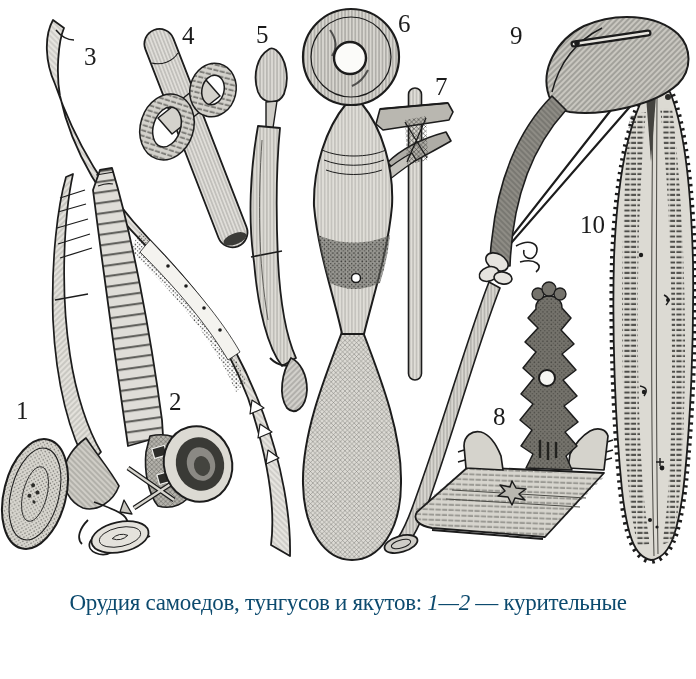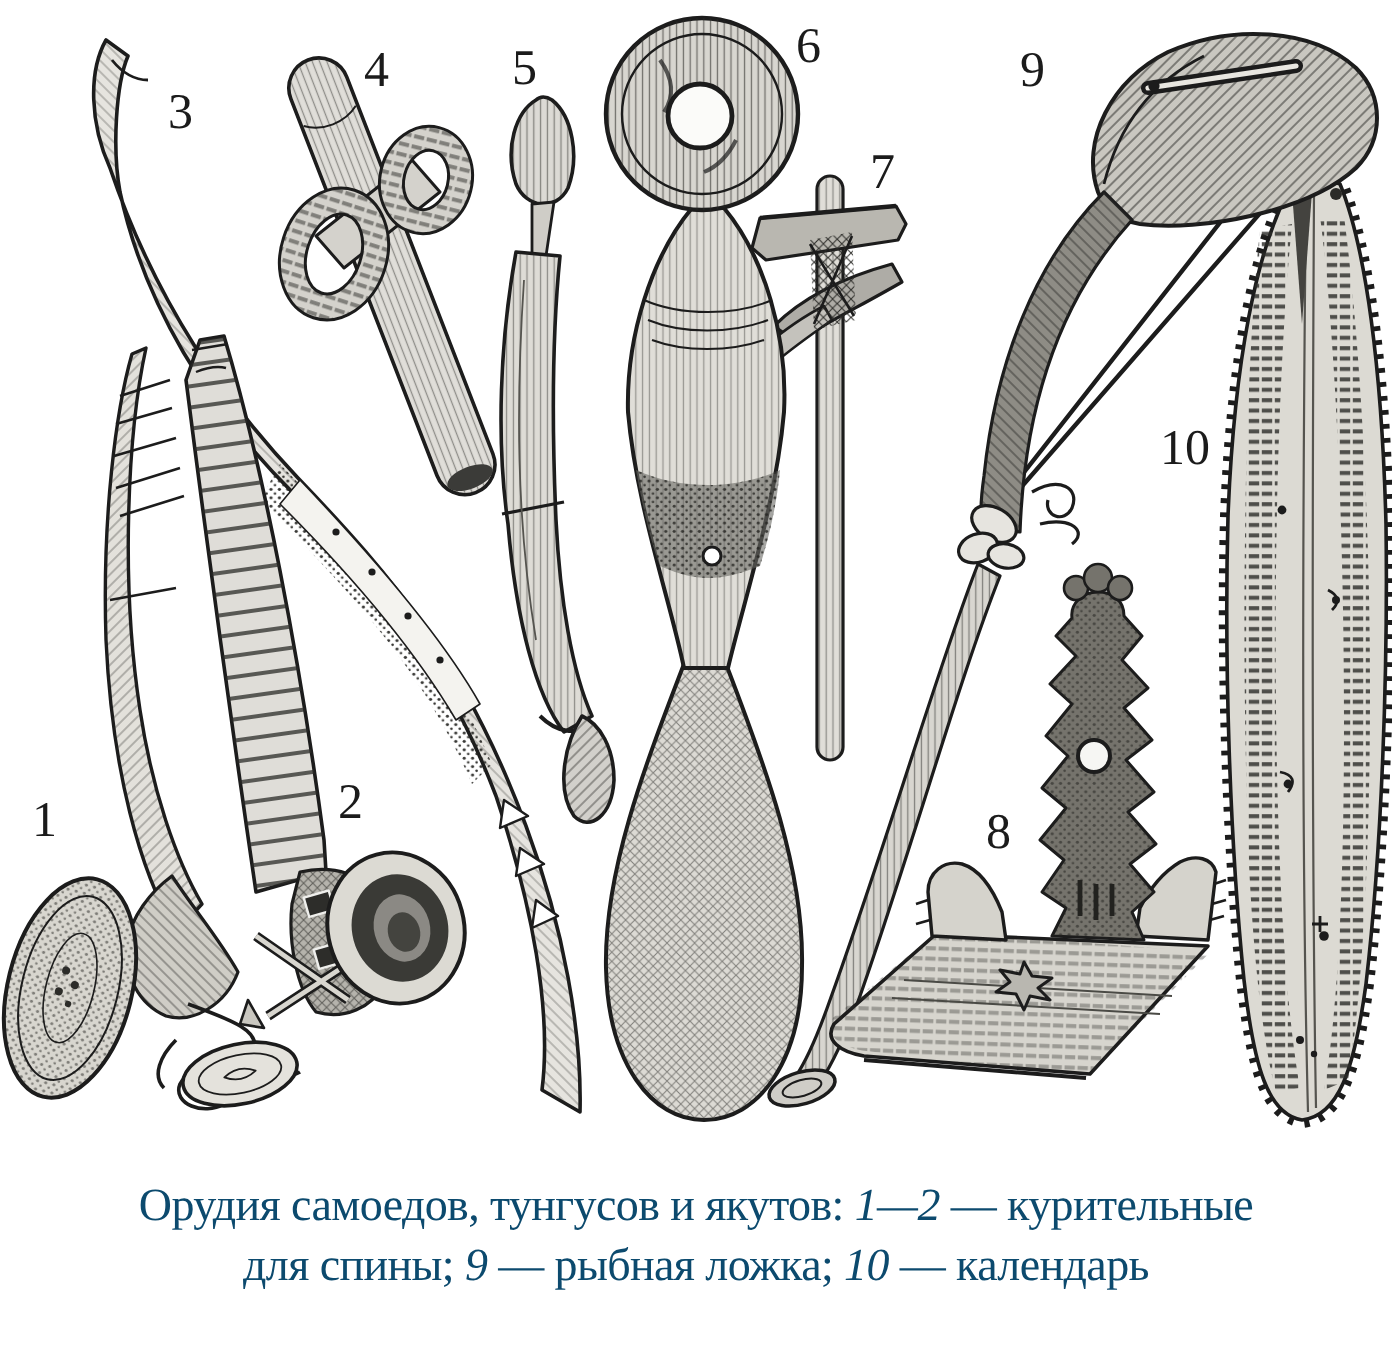--- a/index.html
+++ b/index.html
@@ -247,16 +247,15 @@
   <div class="fig-num" style="left:182px;top:23px;">4</div>
   <div class="fig-num" style="left:256px;top:22px;">5</div>
   <div class="fig-num" style="left:398px;top:11px;">6</div>
   <div class="fig-num" style="left:435px;top:74px;">7</div>
   <div class="fig-num" style="left:493px;top:404px;">8</div>
   <div class="fig-num" style="left:510px;top:23px;">9</div>
   <div class="fig-num" style="left:580px;top:212px;">10</div>
 
   <div class="caption">
     <div class="ln"><span>Орудия самоедов, тунгусов и якутов: </span><span class="cap-num">1—2</span><span> — курительные</span></div>
-    <div class="ln"><span>для спины; </span><span class="cap-num">9</span><span> — рыбная ложка; </span><span class="cap-num">10</span><span> — календарь</span></div>
   </div>
 
 </div>
 
 </body></html>

